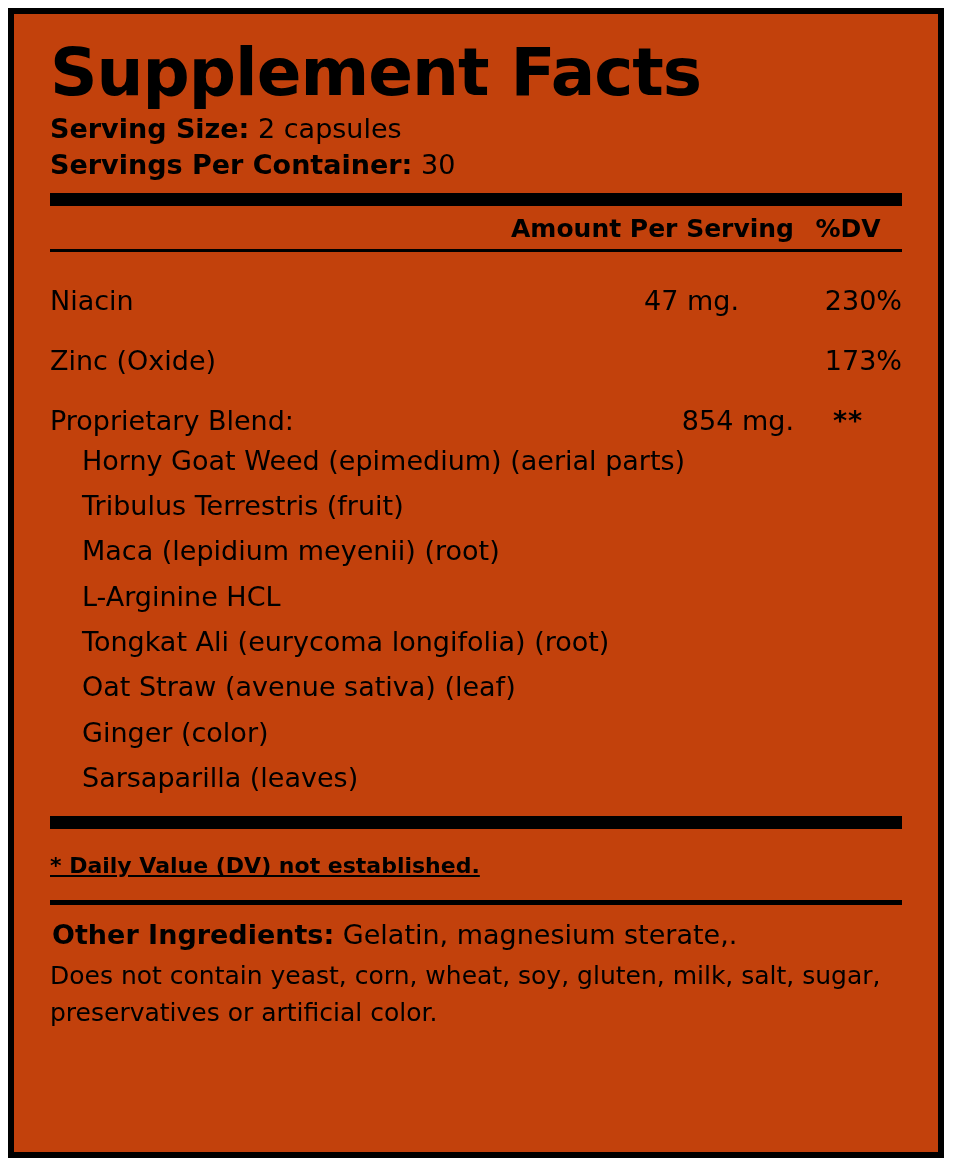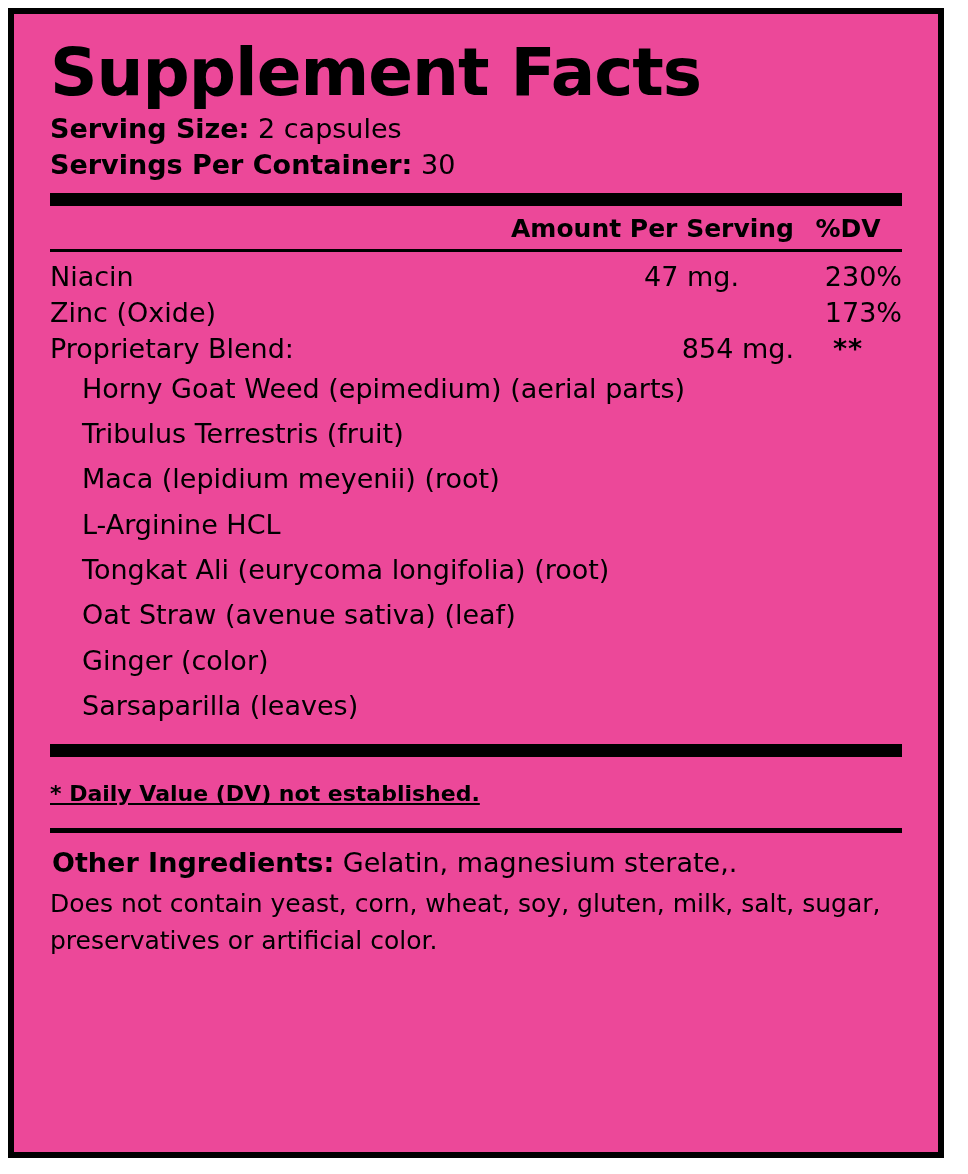--- a/index.html
+++ b/index.html
@@ -15,21 +15,21 @@
     overflow: hidden;
   }
   .panel {
     position: absolute;
     left: 8px;
     top: 8px;
     width: 936px;
     height: 1150px;
     box-sizing: border-box;
     border: 6px solid #000000;
-    background: #ec4899;
+    background: #c2410c;
   }
   .inner {
     position: absolute;
     left: 36px;
     top: 24px;
     width: 852px;
   }
   .title {
     font-size: 66px;
     font-weight: 700;
@@ -82,20 +82,21 @@
   }
   .nut-row {
     display: flex;
     align-items: baseline;
     font-size: 27px;
     padding: 3px 0 2px 0;
   }
   .nut-row .name {
     flex: 1 1 auto;
     white-space: nowrap;
+    margin-top: 24px;
   }
   .nut-row .amt {
     width: 150px;
     white-space: nowrap;
   }
   .nut-row .pdv {
     width: 108px;
     text-align: right;
     white-space: nowrap;
   }

